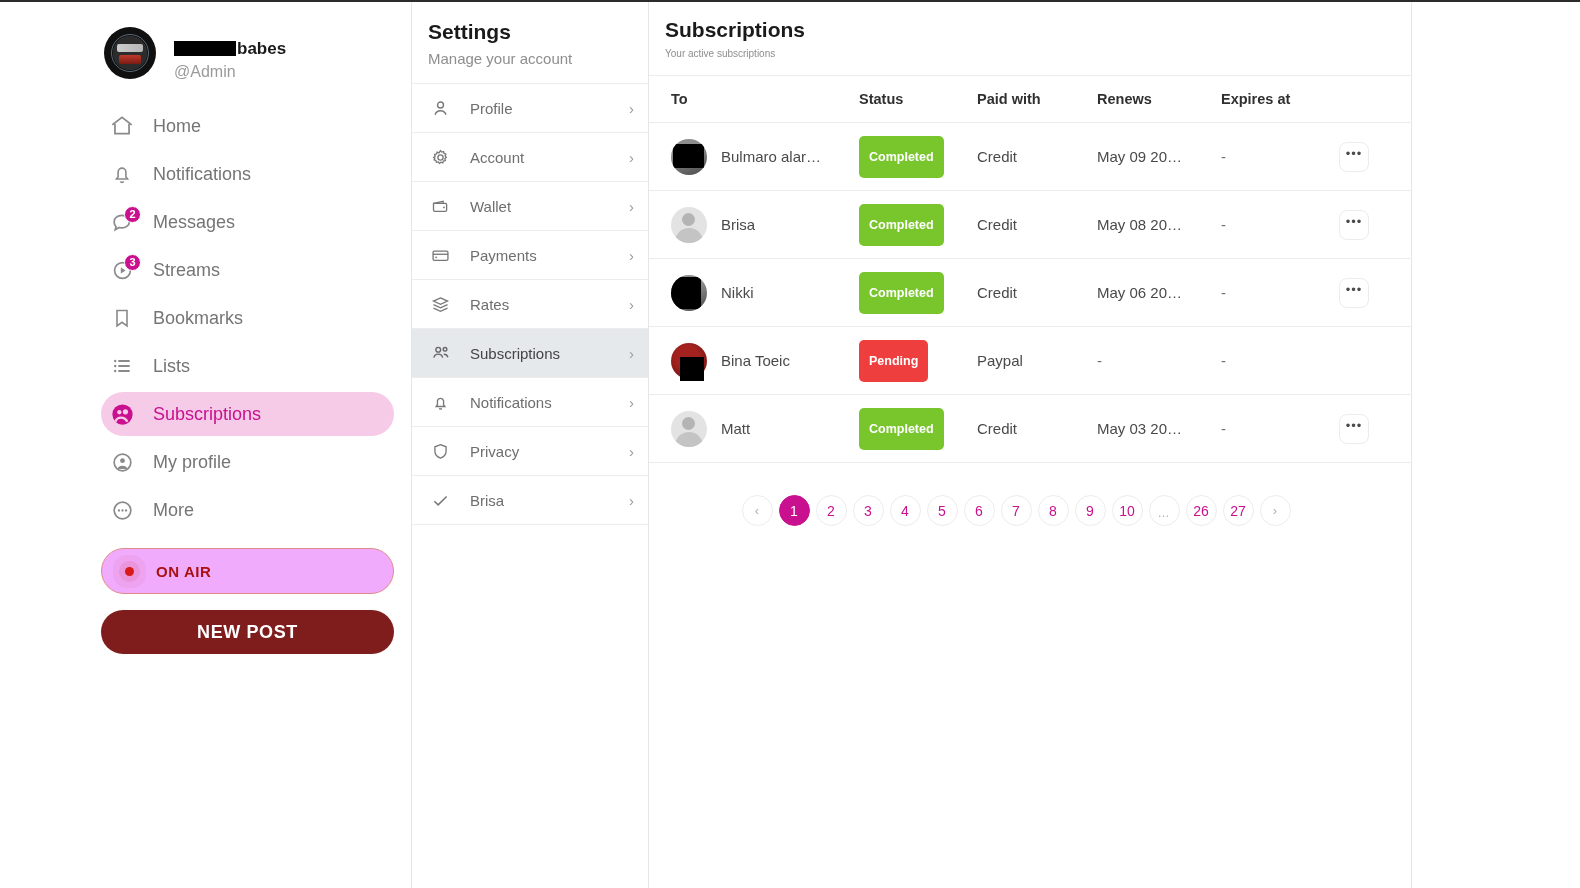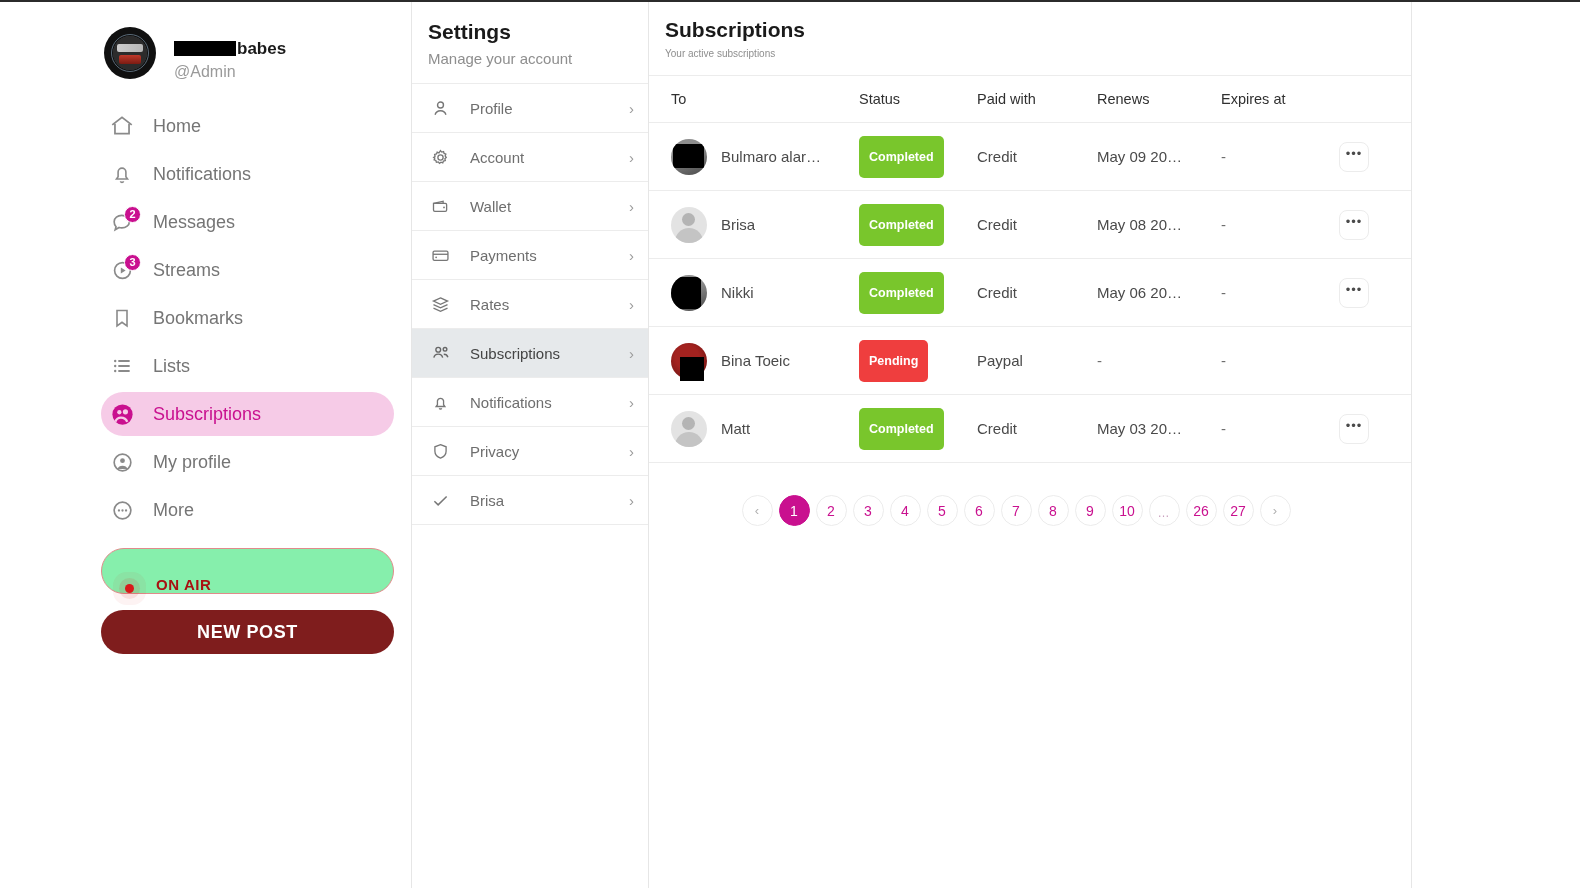--- a/index.html
+++ b/index.html
@@ -44,21 +44,21 @@
   .nav-item.active { background:#f6cbe7; color:#c9108f; }
   .nav-item.active .lbl { color:#c9108f; }
   .badge {
     position:absolute; top:-4px; right:2px; min-width:17px; height:17px; border-radius:9px;
     background:#c9108f; color:#fff; font-size:11px; font-weight:bold;
     display:flex; align-items:center; justify-content:center; padding:0 4px; border:1.5px solid #fff;
   }
 
   .onair {
     margin:16px 0 0 101px; width:293px; height:46px; border:1px solid #e08b8b; border-radius:24px;
-    background:#86efac; display:flex; align-items:flex-end; cursor:pointer;
+    background:#f0abfc; display:flex; align-items:center; cursor:pointer;
   }
   .onair .dotwrap { width:54px; display:flex; align-items:center; justify-content:center; }
   .onair .dot { width:9px; height:9px; border-radius:50%; background:#d81919;
       box-shadow:0 0 0 6px rgba(216,25,25,.10), 0 0 0 12px rgba(216,25,25,.05); }
   .onair .txt { color:#a81111; font-weight:bold; font-size:15px; letter-spacing:.6px; }
 
   .newpost {
     margin:16px 0 0 101px; width:293px; height:44px; border-radius:24px; border:none;
     background:#7f1d1d; color:#fff; font-weight:bold; font-size:18px; letter-spacing:.6px; cursor:pointer;
     font-family:"Liberation Sans", sans-serif;
@@ -79,21 +79,21 @@
   .set-item .chev { color:#9b9b9b; font-size:15px; }
 
   
   .main { flex:1; border-right:1px solid #e6e6e6; background:#fff; max-width:764px; }
   .main-head { padding:18px 0 16px 16px; border-bottom:1px solid #ececec; }
   .main-title { font-size:21px; font-weight:bold; color:#1a1a1a; }
   .main-sub { font-size:10px; color:#8e8e8e; margin-top:6px; }
 
   table.subs { width:100%; border-collapse:collapse; table-layout:fixed; }
   table.subs th {
-    text-align:left; font-size:14.5px; font-weight:normal; color:#303030;
+    text-align:left; font-size:14.5px; font-weight:bold; color:#303030;
     padding:15px 0 15px 0; border-bottom:1px solid #ececec;
   }
   table.subs td { padding:0; border-bottom:1px solid #ececec; height:68px; vertical-align:middle; font-size:15px; color:#4a4a4a; }
   .c-to { width:210px; padding-left:22px !important; }
   .c-st { width:118px; }
   .c-pw { width:120px; }
   .c-rn { width:124px; }
   .c-ex { width:118px; }
   .c-ac { width:72px; }
 

